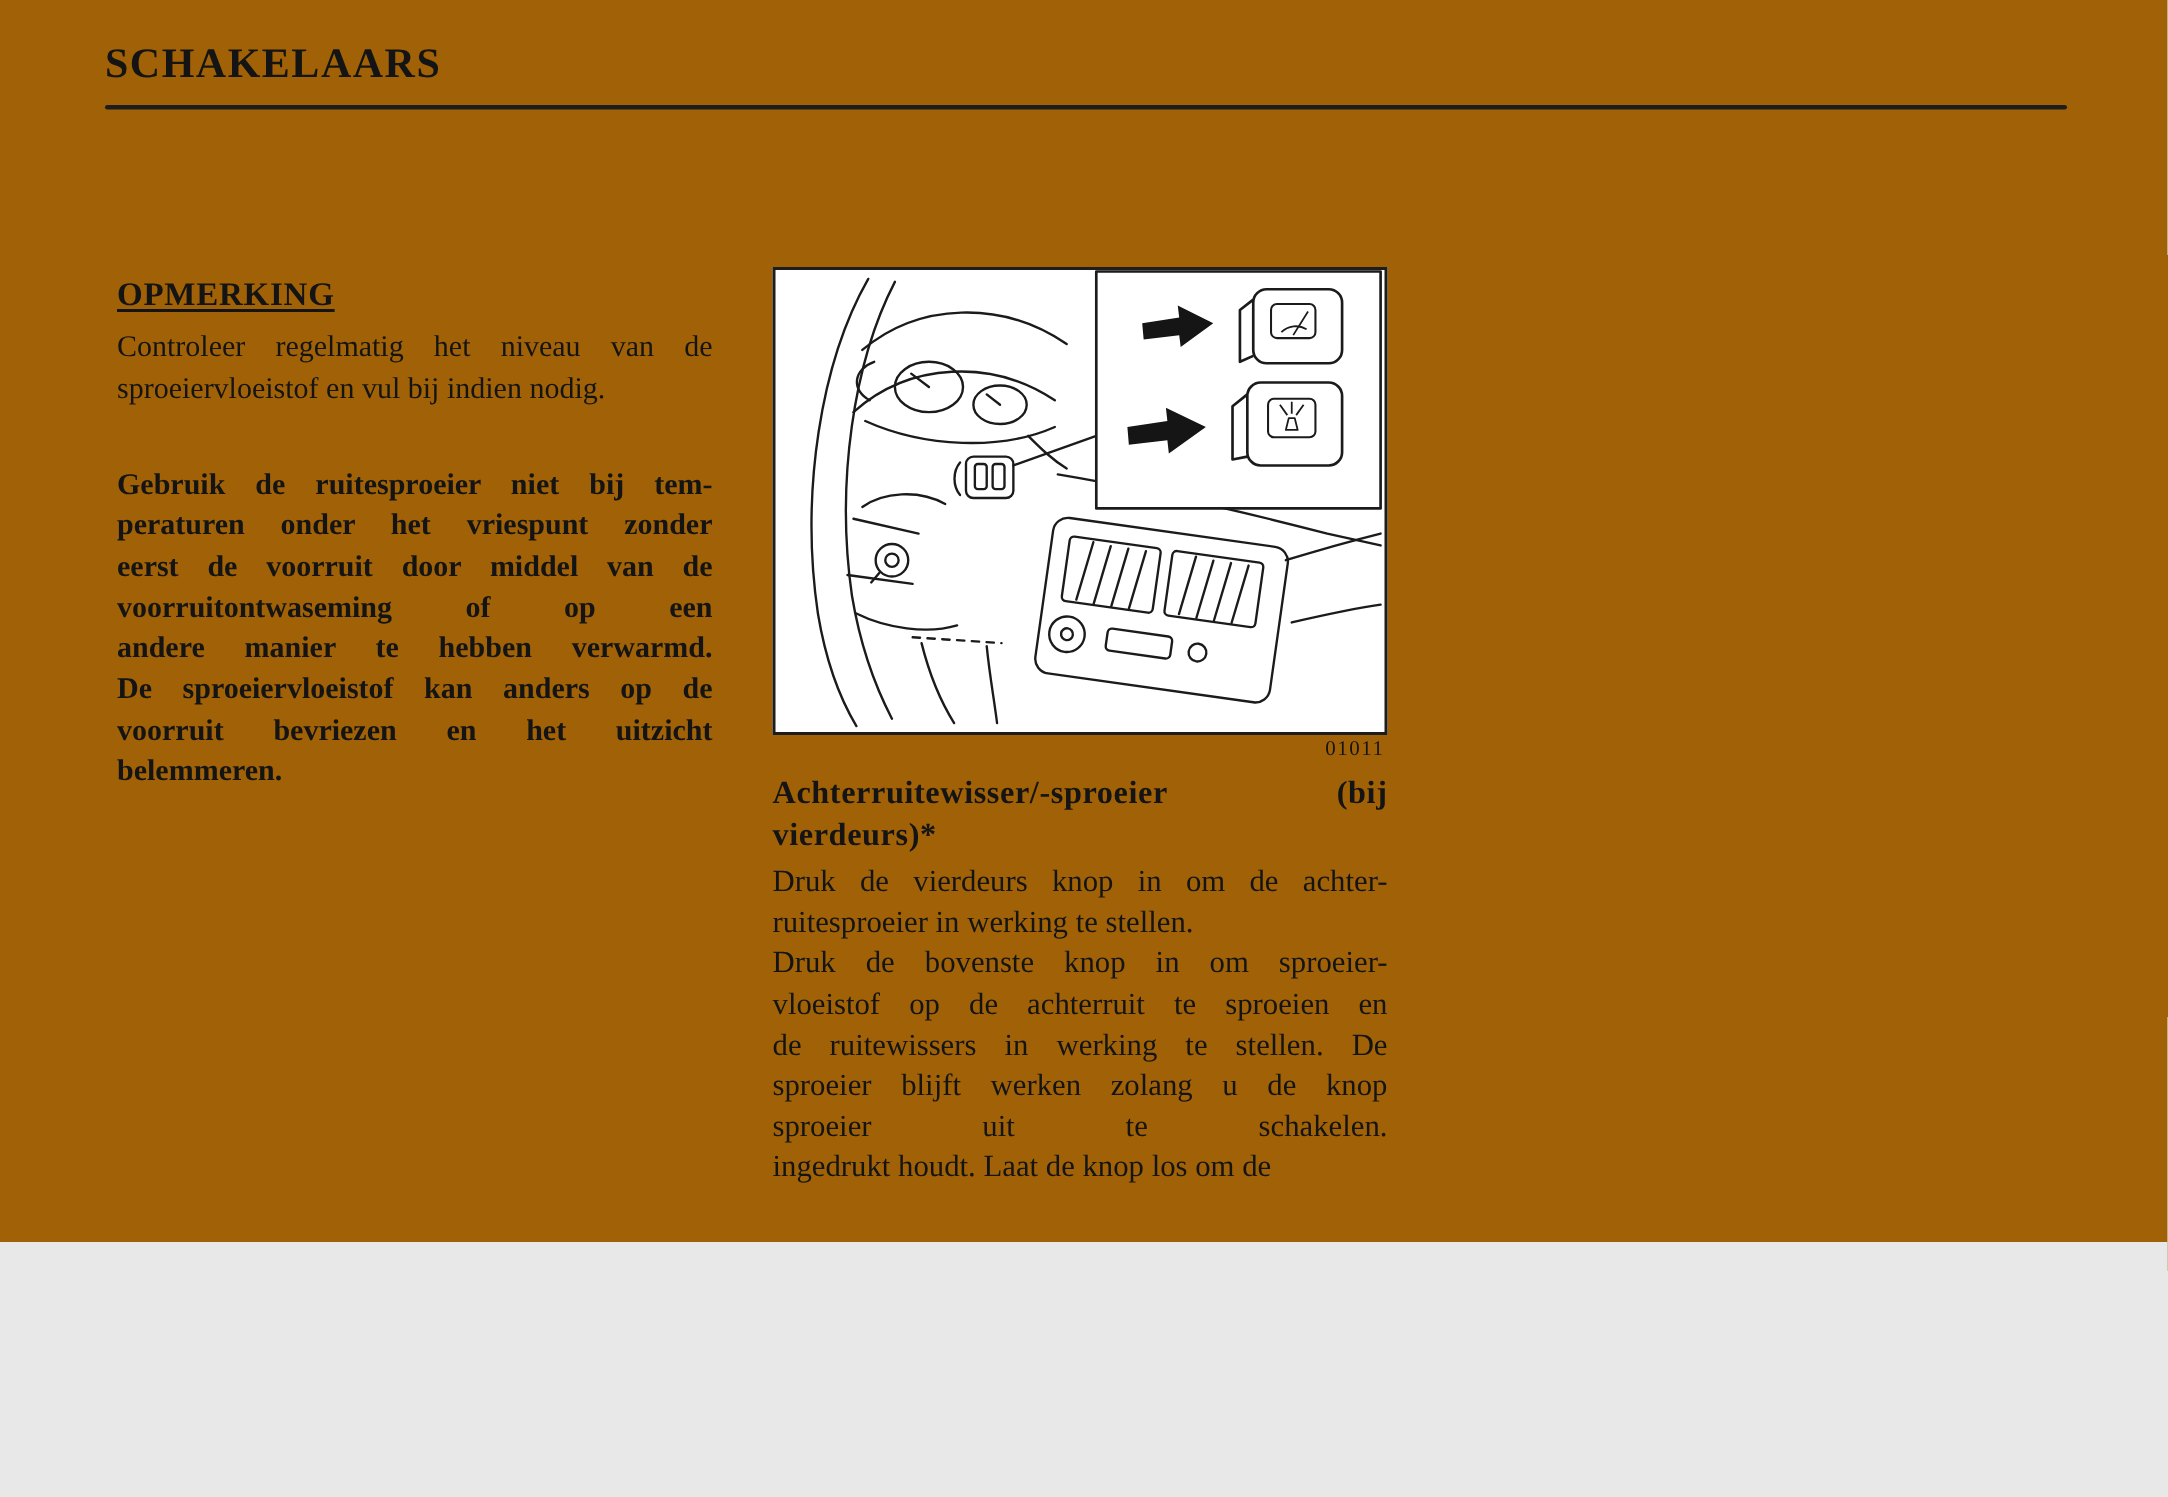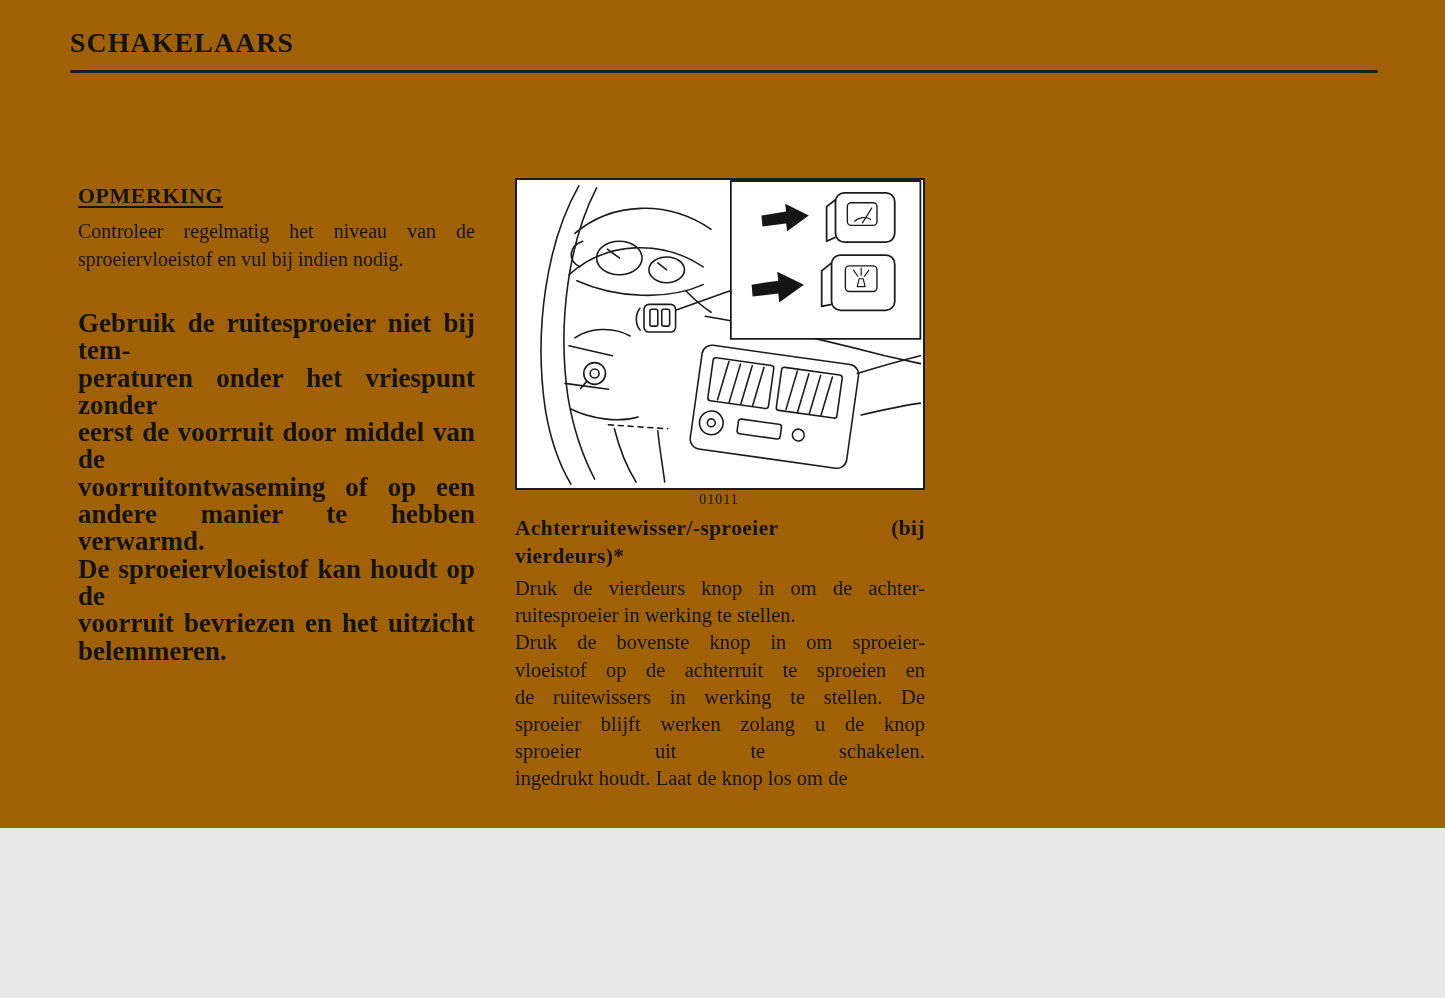--- a/index.html
+++ b/index.html
@@ -21,25 +21,25 @@
     position:absolute; left:70px; top:70px;
     width:1308px; height:3px; background:#1d1d1d; border-radius:2px;
   }
   .left-col { position:absolute; left:78px; top:183px; width:397px; }
   .sec-heading {
     font-size:22px; font-weight:bold; letter-spacing:0.5px;
     text-decoration:underline; text-underline-offset:3px; text-decoration-thickness:2px;
   }
   .note-body { margin-top:9px; font-size:20px; line-height:27.5px; }
   .caution { margin-top:37px; }
-  .caution-body { margin-top:24px; font-size:27px; font-weight:bold; line-height:27.3px; }
+  .caution-body { margin-top:24px; font-size:20px; font-weight:bold; line-height:27.3px; }
   .right-col { position:absolute; left:515px; top:178px; width:410px; }
   .figure-frame { width:410px; height:312px; border:2px solid #1d1d1d; background:#fff; }
   .figure-frame svg { display:block; }
-  .figure-number { text-align:center; font-size:14px; letter-spacing:1px; margin-top:2px; padding-right:2px; }
+  .figure-number { text-align:right; font-size:14px; letter-spacing:1px; margin-top:2px; padding-right:2px; }
   .section-heading { margin-top:6px; font-size:21.5px; font-weight:bold; line-height:28px; letter-spacing:0.4px; }
   .section-body { margin-top:5px; font-size:20.5px; line-height:27.2px; }
   .justified .text-line { text-align:justify; text-align-last:justify; }
   .justified .text-line:last-child { text-align-last:left; }
   .page-number { position:absolute; left:66px; top:908px; font-size:26px; font-weight:bold; letter-spacing:0.5px; }
 </style>
 </head>
 <body>
 
 <div class="page">
@@ -55,21 +55,21 @@
           <div class="text-line">sproeiervloeistof en vul bij indien nodig.</div>
         </div>
     </div>
     <div class="caution">
       <div class="caution-body justified">
           <div class="text-line">Gebruik de ruitesproeier niet bij tem-</div>
           <div class="text-line">peraturen onder het vriespunt zonder</div>
           <div class="text-line">eerst de voorruit door middel van de</div>
           <div class="text-line">voorruitontwaseming of op een</div>
           <div class="text-line">andere manier te hebben verwarmd.</div>
-          <div class="text-line">De sproeiervloeistof kan houdt op de</div>
+          <div class="text-line">De sproeiervloeistof kan anders op de</div>
           <div class="text-line">voorruit bevriezen en het uitzicht</div>
           <div class="text-line">belemmeren.</div>
         </div>
     </div>
   </div>
 
   <div class="right-col">
     <div class="figure-frame">
       <svg viewBox="0 0 410 312" width="406" height="308">
         <g stroke="#1b1b1b" stroke-width="1.6" fill="none" stroke-linecap="round" stroke-linejoin="round">

